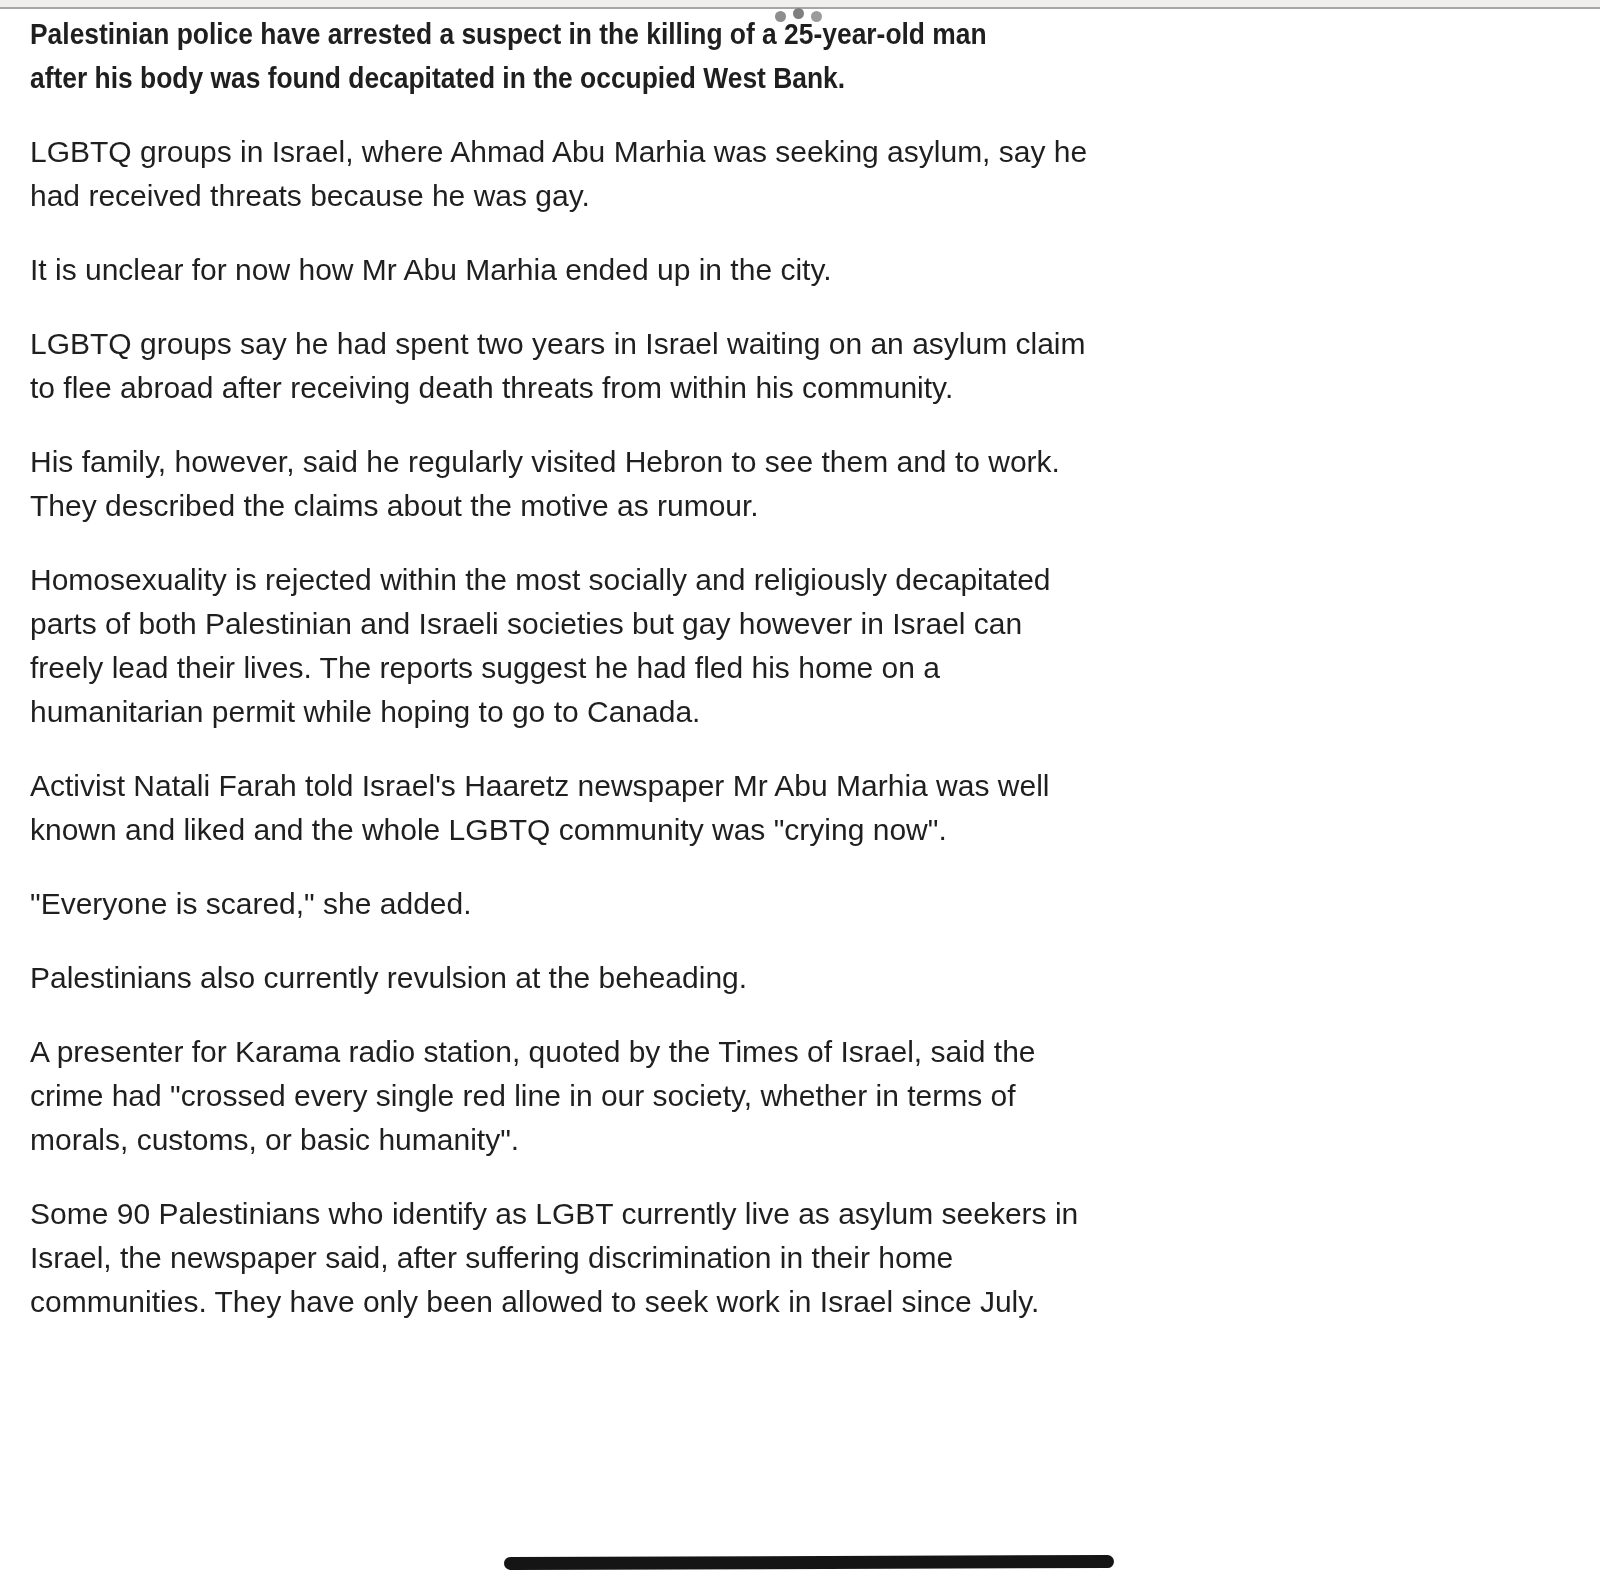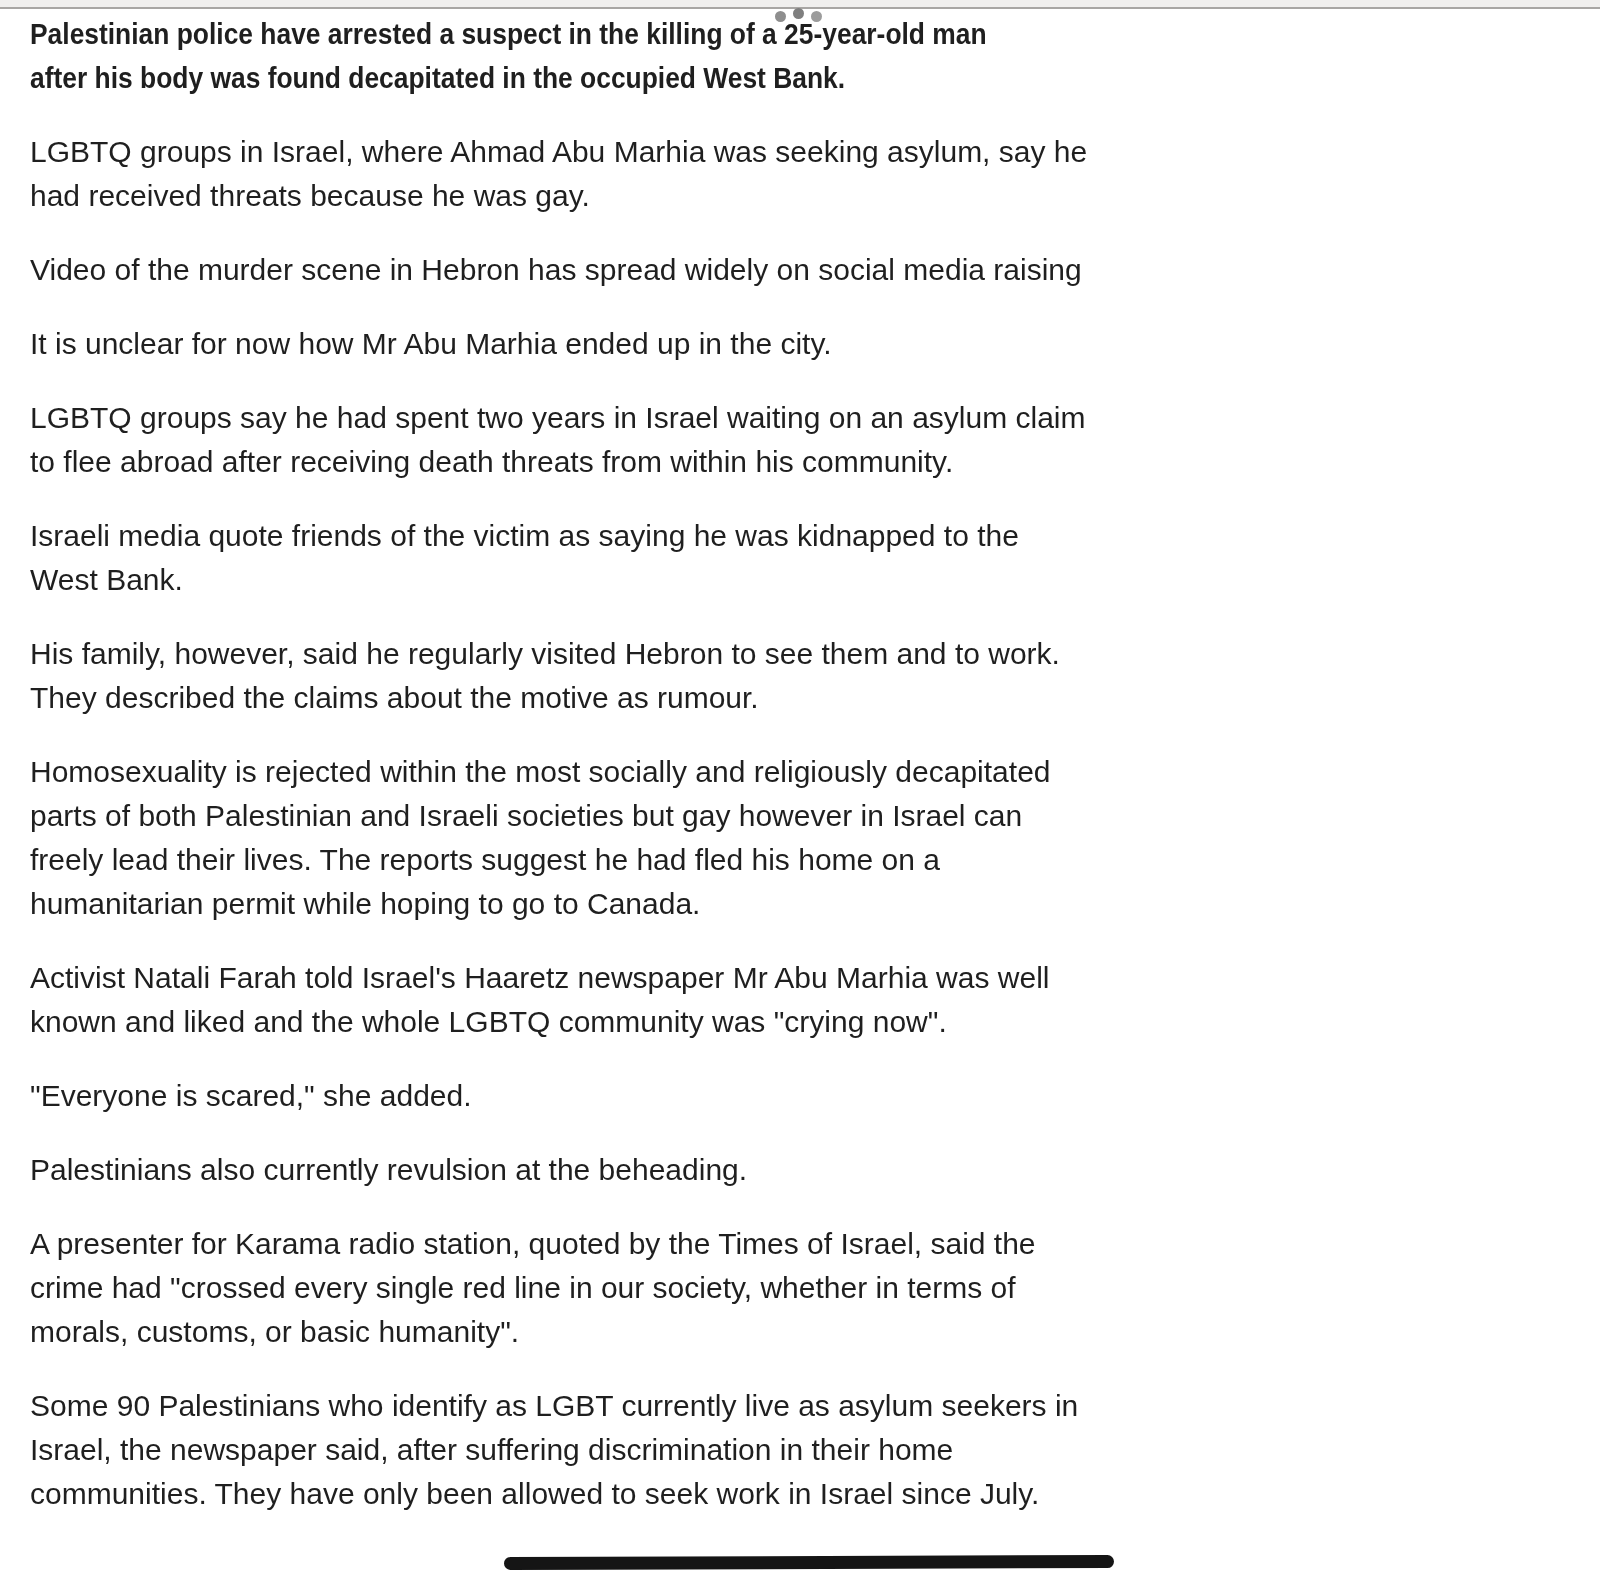--- a/index.html
+++ b/index.html
@@ -91,32 +91,27 @@
   <article class="article" id="article-body" style="color: rgb(31, 31, 31);">
       <p class="bold">
         <span class="line">Palestinian police have arrested a suspect in the killing of a 25-year-old man</span>
         <span class="line">after his body was found decapitated in the occupied West Bank.</span>
       </p>
       <p>
         <span class="line">LGBTQ groups in Israel, where Ahmad Abu Marhia was seeking asylum, say he</span>
         <span class="line">had received threats because he was gay.</span>
       </p>
       <p>
-        <span class="line">Video of the murder scene in Hebron has spread widely on social media raising</span>
       </p>
       <p>
         <span class="line">It is unclear for now how Mr Abu Marhia ended up in the city.</span>
       </p>
       <p>
         <span class="line">LGBTQ groups say he had spent two years in Israel waiting on an asylum claim</span>
         <span class="line">to flee abroad after receiving death threats from within his community.</span>
-      </p>
-      <p>
-        <span class="line">Israeli media quote friends of the victim as saying he was kidnapped to the</span>
-        <span class="line">West Bank.</span>
       </p>
       <p>
         <span class="line">His family, however, said he regularly visited Hebron to see them and to work.</span>
         <span class="line">They described the claims about the motive as rumour.</span>
       </p>
       <p>
         <span class="line">Homosexuality is rejected within the most socially and religiously decapitated</span>
         <span class="line">parts of both Palestinian and Israeli societies but gay however in Israel can</span>
         <span class="line">freely lead their lives. The reports suggest he had fled his home on a</span>
         <span class="line">humanitarian permit while hoping to go to Canada.</span>

